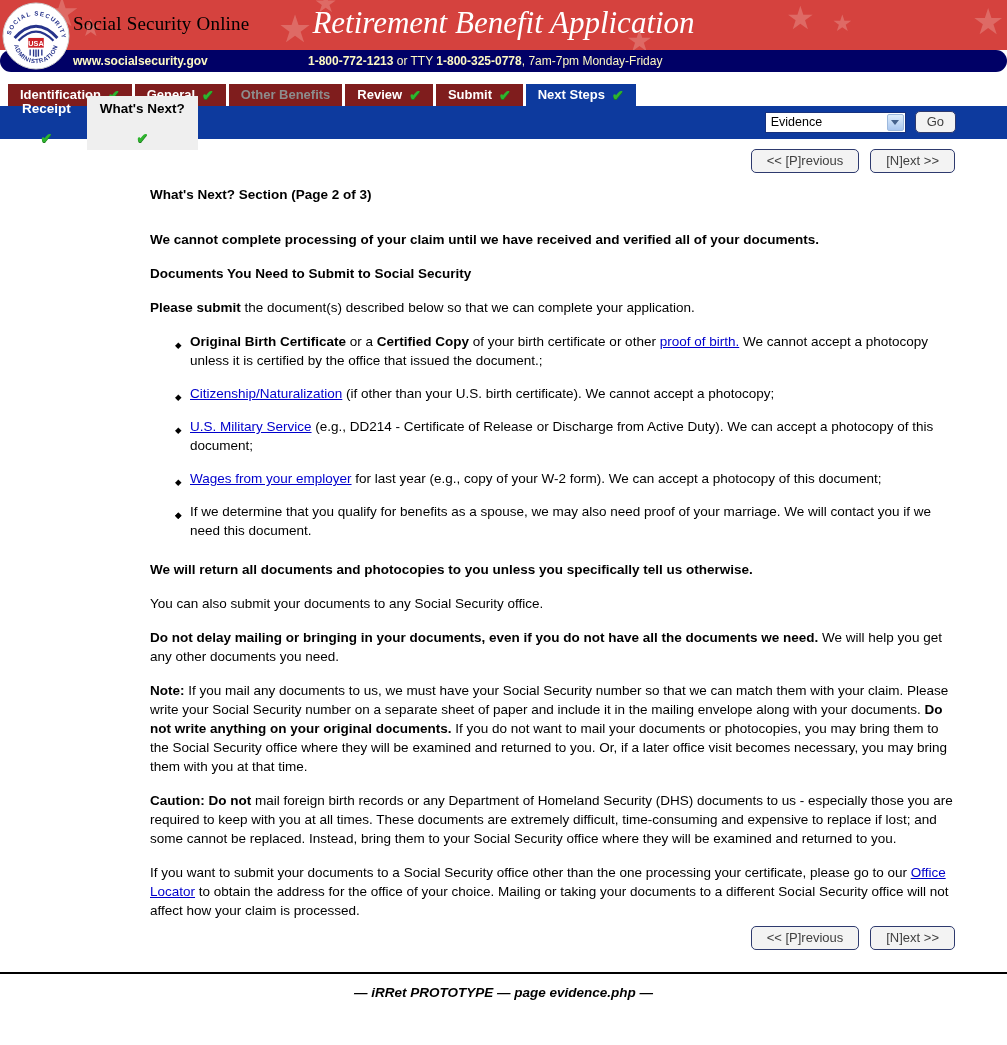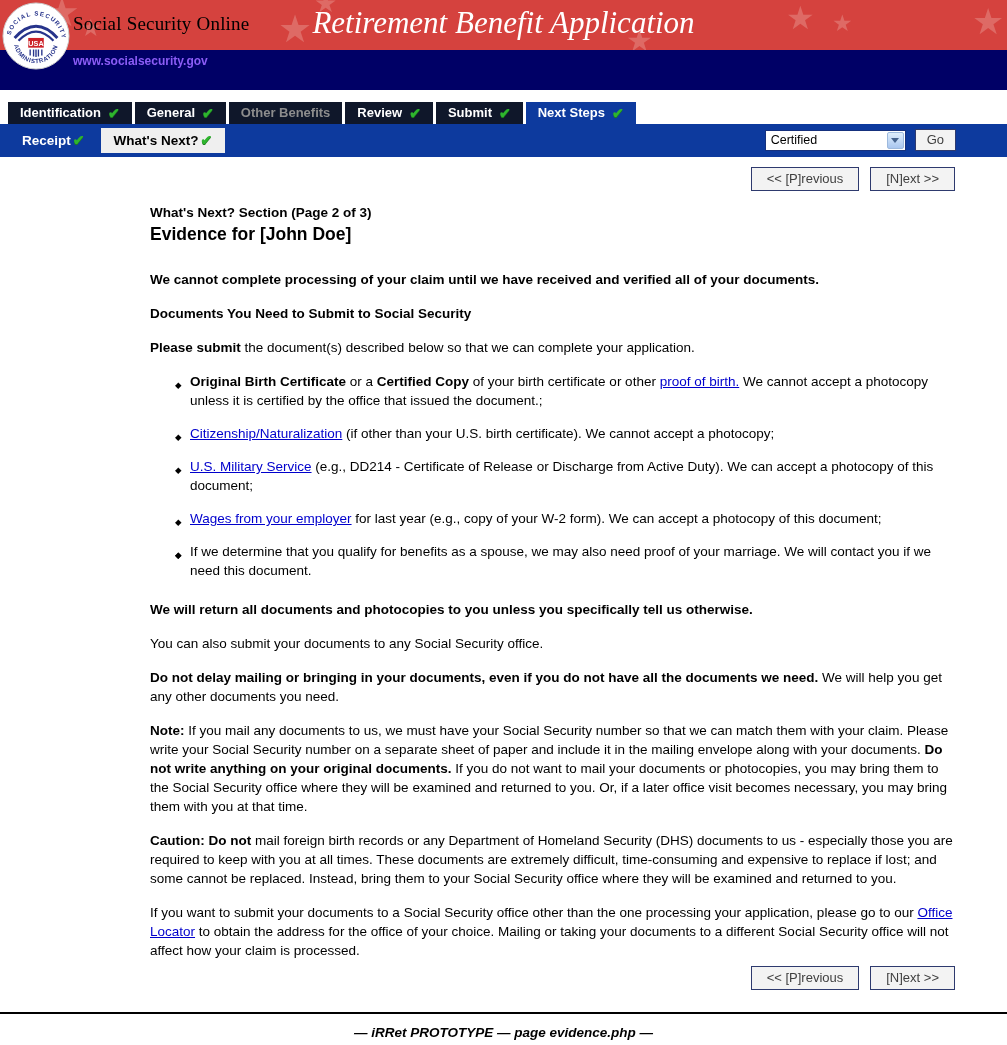--- a/index.html
+++ b/index.html
@@ -40,25 +40,26 @@
     left: 0; right: 0; top: 5px;
     text-align: center;
     color: #fff;
     font-family: "Liberation Serif", serif;
     font-size: 31px;
     font-weight: normal;
     z-index: 2;
     font-style: italic;
   }
   .navybar {
-    height: 40px;
+    height: 22px;
     background: #000066;
     position: relative;
-    color: #8b5cf6;
+    color: #fef9c3;
     font-size: 12px;
+    border-radius: 11px;
   }
   .navybar .url {
     position: absolute;
     left: 73px; top: 4px;
     font-weight: bold;
   }
   .navybar .phone {
     position: absolute;
     left: 240px; right: 0; top: 4px;
     text-align: left;
@@ -72,21 +73,21 @@
   }
 
   
   .tabrow {
     background: #fff;
     padding: 12px 0 0 8px;
     display: flex;
     align-items: flex-end;
   }
   .tab {
-    background: #0f172a;
+    background: #7f1d1d;
     color: #fff;
     font-weight: bold;
     font-size: 13px;
     padding: 3px 12px 4px 12px;
     margin-right: 3px;
     display: flex;
     align-items: center;
     gap: 7px;
     white-space: nowrap;
     cursor: pointer;
@@ -108,24 +109,25 @@
     display: flex;
     align-items: center;
     position: relative;
   }
   .subnav-item {
     color: #fff;
     font-weight: bold;
     font-size: 13.5px;
     margin-left: 22px;
     display: flex;
-    align-items: flex-start;
-    gap: 2px;
+    align-items: center;
+    gap: 15px;
     cursor: pointer;
     white-space: nowrap;
+    flex-direction: column;
   }
   .subnav-item.active {
     background: #efefef;
     color: #000;
     padding: 5px 13px;
     margin-left: 16px;
   }
   .subnav-controls {
     position: absolute;
     right: 51px; top: 5px;
@@ -157,21 +159,21 @@
   .tri-down {
     width: 0; height: 0;
     border-left: 4px solid transparent;
     border-right: 4px solid transparent;
     border-top: 5px solid #44618c;
   }
   .btn {
     font-family: "Liberation Sans", sans-serif;
     background: #f3f3f3;
     border: 1px solid #2e3a6e;
-    border-radius: 0;
+    border-radius: 5px;
     font-size: 13px;
     color: #3f3f3f;
     padding: 2px 11px 3px;
     cursor: pointer;
   }
 
   
   .navbtns {
     display: flex;
     justify-content: flex-end;
@@ -240,20 +242,21 @@
       <span class="star" style="left:314px; top:-10px; font-size:26px;">★</span>
       <span class="star" style="left:626px; top:26px; font-size:30px;">★</span>
       <span class="star" style="left:786px; top:2px; font-size:32px;">★</span>
       <span class="star" style="left:832px; top:12px; font-size:23px;">★</span>
       <span class="star" style="left:972px; top:4px; font-size:36px;">★</span>
       <div class="site-name">Social Security Online</div>
       <div class="app-title">Retirement Benefit Application</div>
     </div>
     <div class="navybar">
       <span class="url">www.socialsecurity.gov</span>
+      <span class="phone"><span class="b">1-800-772-1213</span><span> or TTY </span><span class="b">1-800-325-0778</span><span>, 7am-7pm Monday-Friday</span></span>
     </div>
 
     <div class="logo-wrap">
       <svg viewBox="0 0 70 70" width="68" height="68">
         <circle cx="35" cy="35" r="34" fill="#ffffff" stroke="#cccccc" stroke-width="1"></circle>
         <defs>
           <path id="arcTop" d="M 8,41 A 27,27 0 1 1 62,41"></path>
           <path id="arcBot" d="M 12,40 A 23,23 0 0 0 58,40"></path>
         </defs>
         <text font-size="6.3" fill="#27348b" font-weight="bold" letter-spacing="1.2" font-family="Liberation Sans, sans-serif">
@@ -301,37 +304,36 @@
     <div class="subnav-item">
       <span>Receipt</span>
       <span class="check">✔</span>
     </div>
     <div class="subnav-item active">
       <span>What's Next?</span>
       <span class="check">✔</span>
     </div>
     <div class="subnav-controls">
       <div class="fake-select">
-        <span>Certified</span>
+        <span>Evidence</span>
         <span class="select-arrow-btn">
             <span class="tri-down"></span>
           </span>
       </div>
       <button class="btn">Go</button>
     </div>
   </div>
 
   <div class="navbtns">
     <button class="btn">&lt;&lt; [P]revious</button>
     <button class="btn">[N]ext &gt;&gt;</button>
   </div>
 
   <div class="content">
     <div class="section-line">What's Next? Section (Page 2 of 3)</div>
-    <h1 class="page-title">Evidence for [John Doe]</h1>
 
     <p class="b" style="margin-top:26px;">We cannot complete processing of your claim until we have received and verified all of your documents.</p>
     <p class="b">Documents You Need to Submit to Social Security</p>
     <p><span class="b">Please submit</span><span> the document(s) described below so that we can complete your application.</span></p>
 
     <ul class="doclist">
       <li>
         <span class="bullet">◆</span>
         <span><span class="b">Original Birth Certificate</span><span> or a </span><span class="b">Certified Copy</span><span> of your birth certificate or other </span><a href="#" class="link">proof of birth.</a><span> We cannot accept a photocopy unless it is certified by the office that issued the document.;</span></span>
       </li>
@@ -354,21 +356,21 @@
         <span class="bullet">◆</span>
         <span><span>If we determine that you qualify for benefits as a spouse, we may also need proof of your marriage. We will contact you if we need this document.</span></span>
       </li>
     </ul>
 
     <p class="b" style="margin-top:20px;">We will return all documents and photocopies to you unless you specifically tell us otherwise.</p>
     <p>You can also submit your documents to any Social Security office.</p>
     <p><span class="b">Do not delay mailing or bringing in your documents, even if you do not have all the documents we need.</span><span> We will help you get any other documents you need.</span></p>
     <p><span class="b">Note:</span><span> If you mail any documents to us, we must have your Social Security number so that we can match them with your claim. Please write your Social Security number on a separate sheet of paper and include it in the mailing envelope along with your documents. </span><span class="b">Do not write anything on your original documents.</span><span> If you do not want to mail your documents or photocopies, you may bring them to the Social Security office where they will be examined and returned to you. Or, if a later office visit becomes necessary, you may bring them with you at that time.</span></p>
     <p><span class="b">Caution: Do not</span><span> mail foreign birth records or any Department of Homeland Security (DHS) documents to us - especially those you are required to keep with you at all times. These documents are extremely difficult, time-consuming and expensive to replace if lost; and some cannot be replaced. Instead, bring them to your Social Security office where they will be examined and returned to you.</span></p>
-    <p><span>If you want to submit your documents to a Social Security office other than the one processing your application, please go to our </span><a href="#" class="link">Office Locator</a><span> to obtain the address for the office of your choice. Mailing or taking your documents to a different Social Security office will not affect how your claim is processed.</span></p>
+    <p><span>If you want to submit your documents to a Social Security office other than the one processing your certificate, please go to our </span><a href="#" class="link">Office Locator</a><span> to obtain the address for the office of your choice. Mailing or taking your documents to a different Social Security office will not affect how your claim is processed.</span></p>
   </div>
 
   <div class="navbtns" style="margin-top:6px;">
     <button class="btn">&lt;&lt; [P]revious</button>
     <button class="btn">[N]ext &gt;&gt;</button>
   </div>
 
   <hr class="footer-rule">
   <div class="footer">
     <div>— iRRet PROTOTYPE — page evidence.php —</div>

